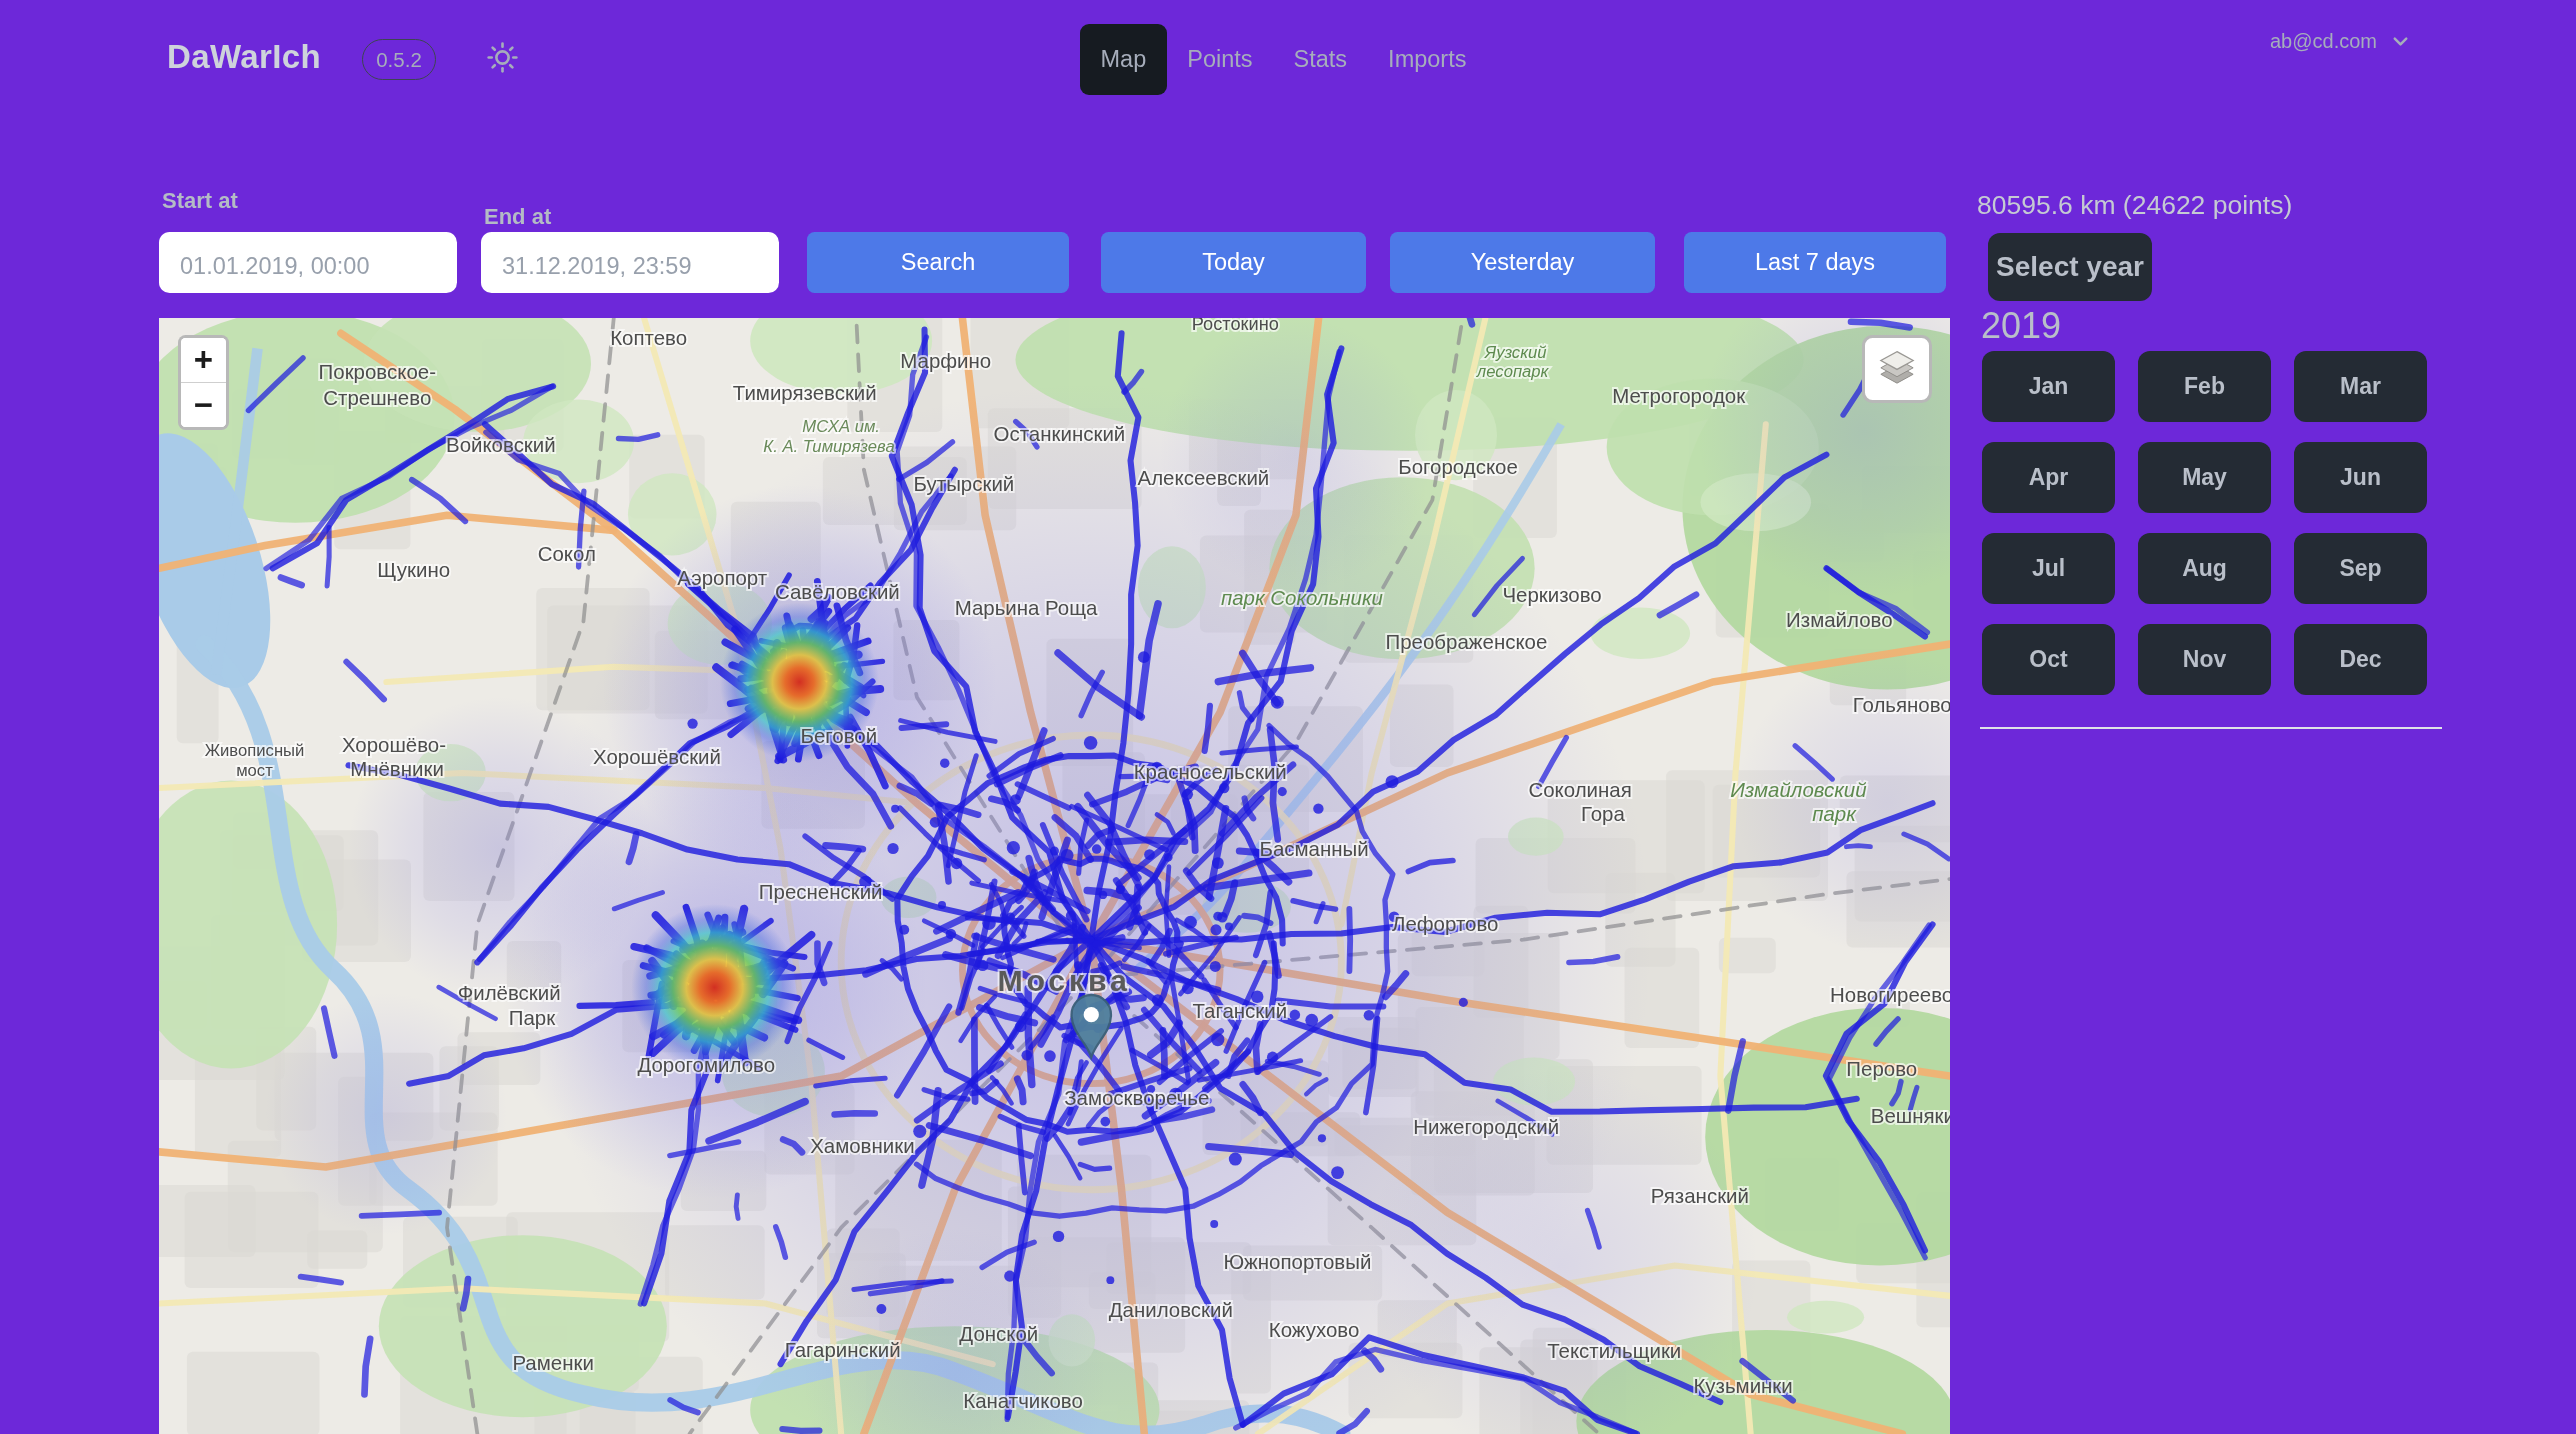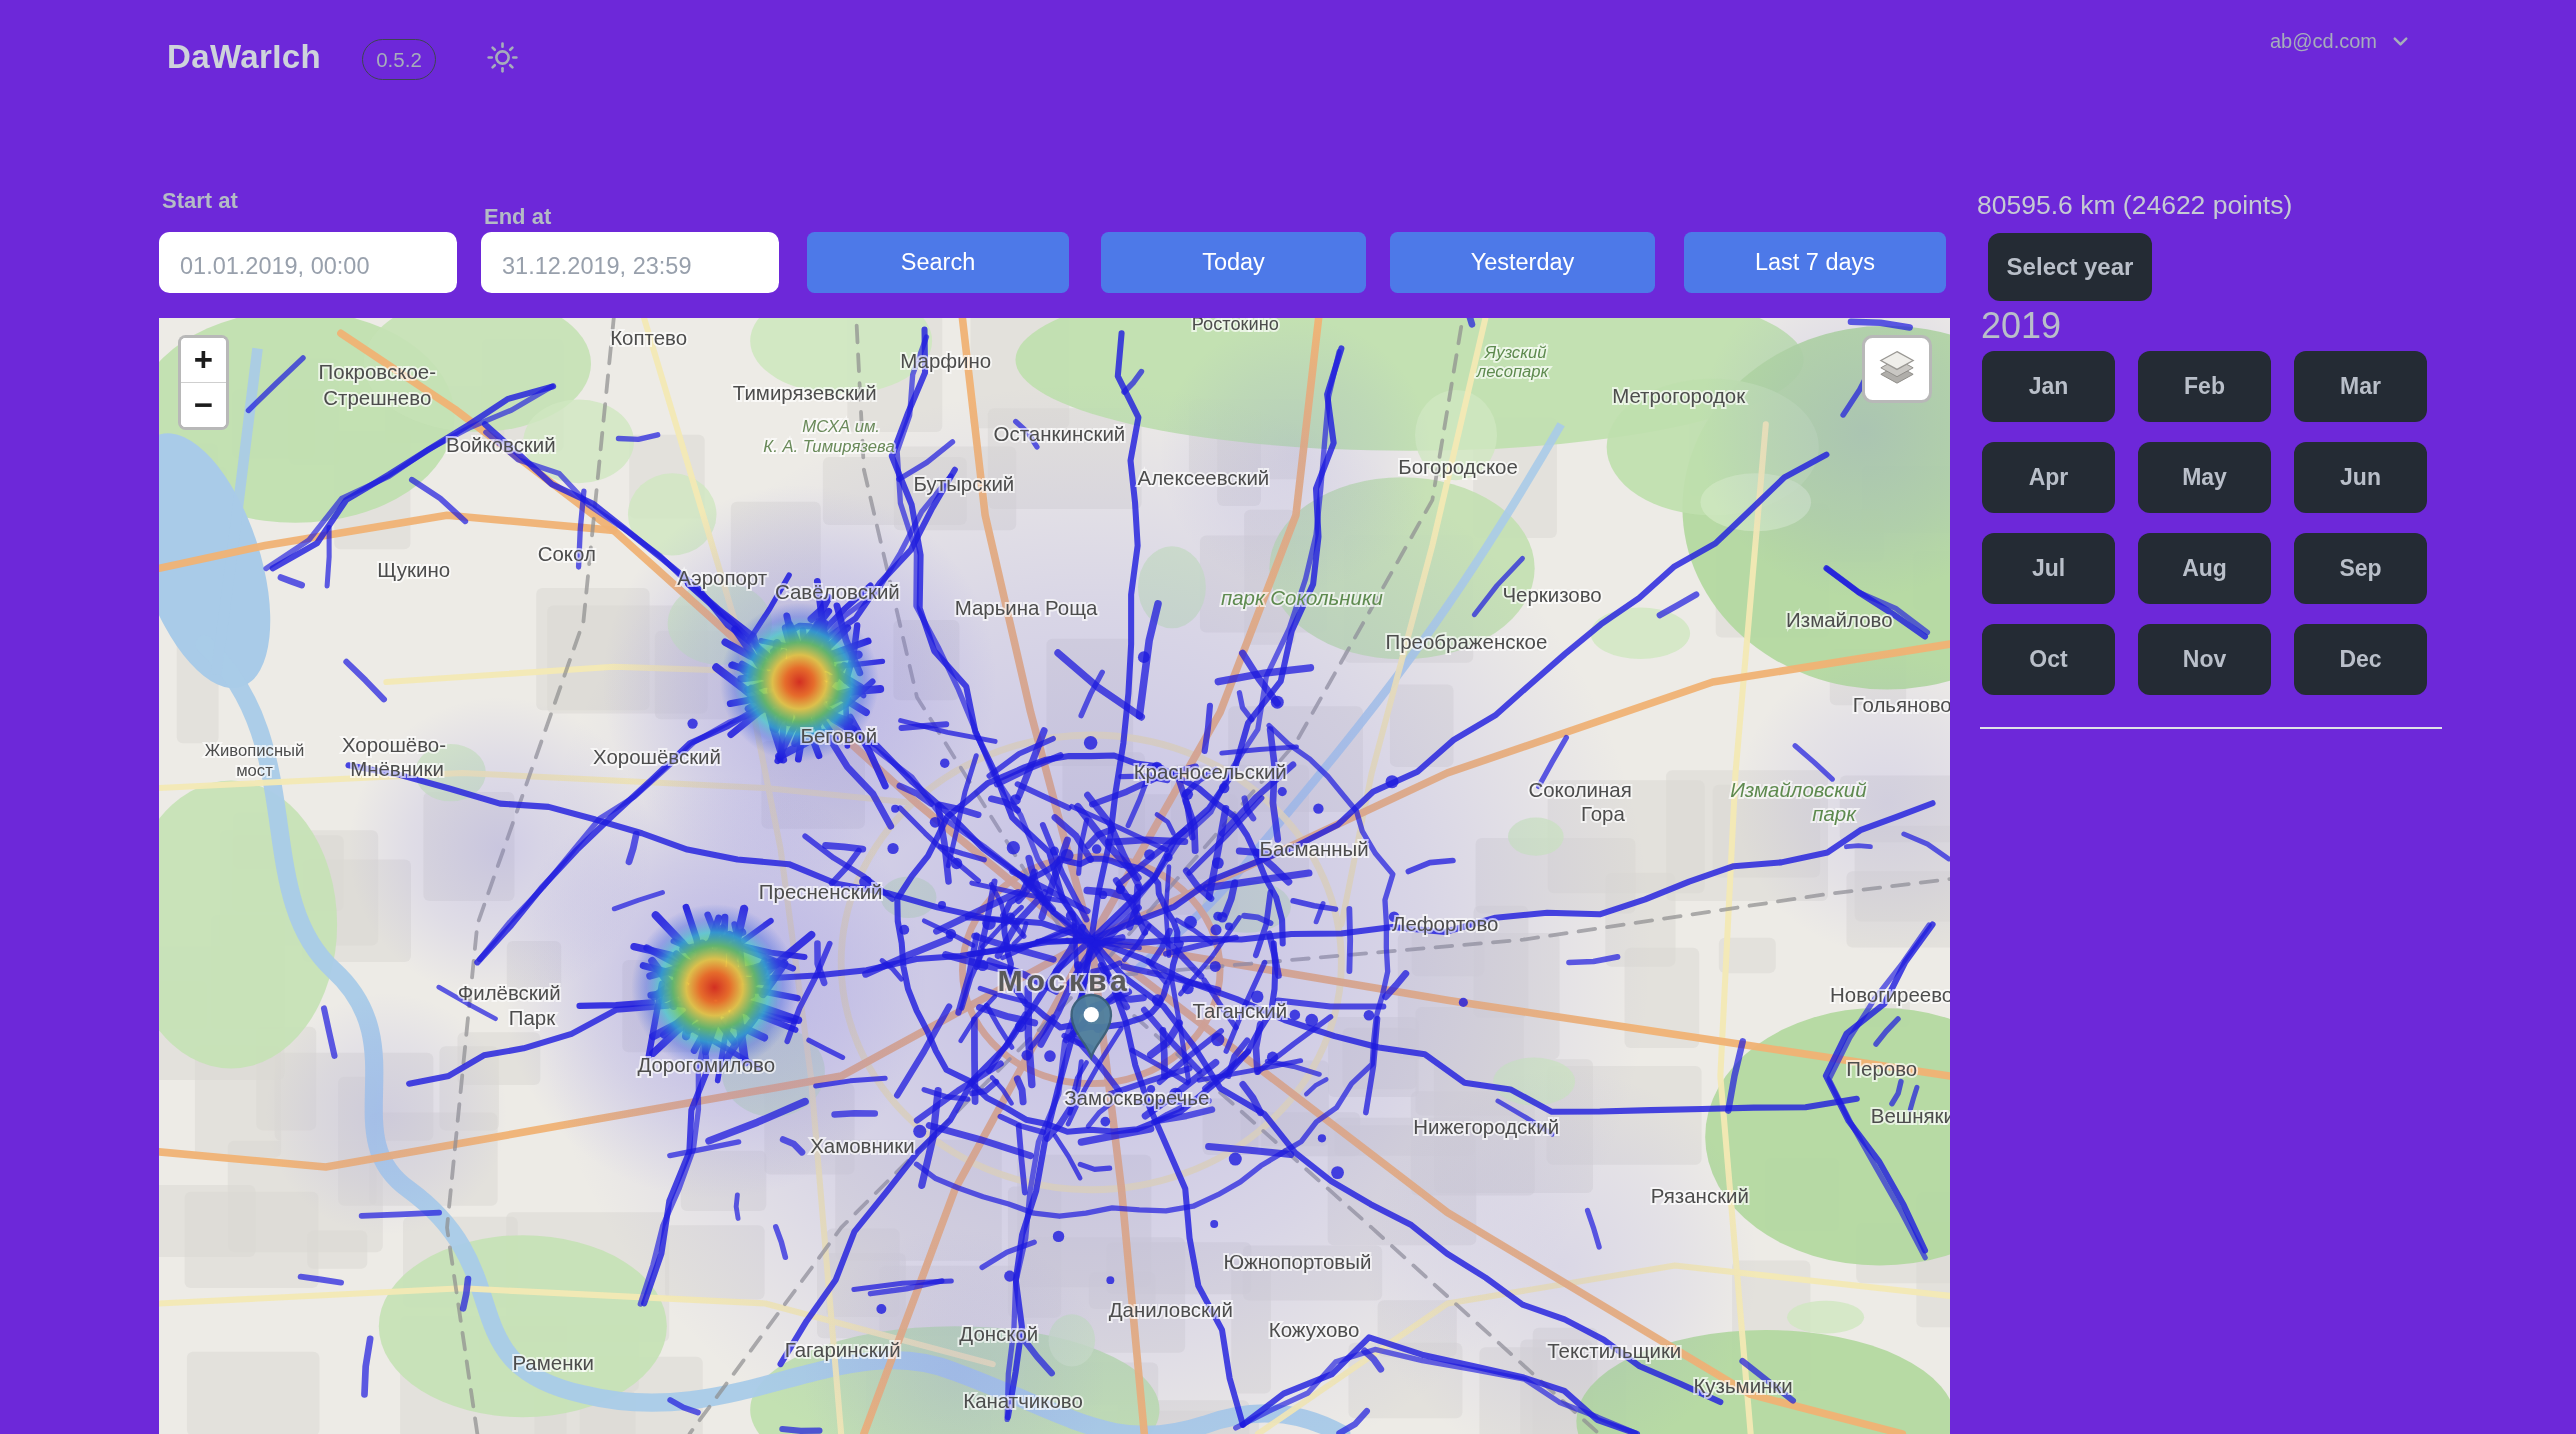--- a/index.html
+++ b/index.html
@@ -36,21 +36,21 @@
   .zbtn{width:45px;height:44px;display:flex;align-items:center;justify-content:center;font-size:33px;font-weight:700;
        color:#1c1c1c;background:#fff;cursor:pointer;line-height:1;}
   .zbtn + .zbtn{border-top:1.5px solid #cfcfcf;}
   .layers-ctl{position:absolute;right:18px;top:16.7px;width:70px;height:68px;background:#fff;border:3px solid rgba(0,0,0,.28);
        border-radius:10.6px;display:flex;align-items:center;justify-content:center;z-index:5;box-sizing:border-box;cursor:pointer;}
   svg text{font-family:"Liberation Sans",sans-serif;}
 
   
   .stats-line{position:absolute;left:1977px;top:190px;font-size:26.5px;color:#c5cad3;}
   .select-year{position:absolute;left:1988px;top:233px;width:164px;height:68px;background:#242b34;border:none;
-       border-radius:12px;color:#b9bfc9;font-size:24px;font-weight:700;cursor:pointer;font-family:"Liberation Sans",sans-serif;}
+       border-radius:12px;color:#b9bfc9;font-size:28px;font-weight:700;cursor:pointer;font-family:"Liberation Sans",sans-serif;}
   .year-title{position:absolute;left:1981px;top:305px;font-size:36px;font-weight:500;color:#b9bfc9;}
   .months{position:absolute;left:1982px;top:351px;display:grid;grid-template-columns:repeat(3,133px);gap:20px 23px;}
   .month-btn{height:71px;background:#242b34;border:none;border-radius:12px;color:#b9bfc9;font-size:23px;font-weight:700;
        display:flex;align-items:center;justify-content:center;cursor:pointer;font-family:"Liberation Sans",sans-serif;}
   .side-hr{position:absolute;left:1980px;top:727px;width:462px;height:1.5px;background:#dfe2e7;}
 </style>
 </head>
 <body>
 
 <div class="app">
@@ -66,20 +66,26 @@
         <line x1="2.5" y1="12" x2="4.6" y2="12"></line>
           <line x1="19.4" y1="12" x2="21.5" y2="12"></line>
         <line x1="5.2" y1="5.2" x2="6.7" y2="6.7"></line>
           <line x1="17.3" y1="17.3" x2="18.8" y2="18.8"></line>
         <line x1="5.2" y1="18.8" x2="6.7" y2="17.3"></line>
           <line x1="17.3" y1="6.7" x2="18.8" y2="5.2"></line>
       </svg>
     </span>
   </div>
 
+  <div class="tabs">
+    <div class="tab active">Map</div>
+    <div class="tab">Points</div>
+    <div class="tab">Stats</div>
+    <div class="tab">Imports</div>
+  </div>
 
   <div class="user-menu">
     <span>ab@cd.com</span>
     <span>
       <svg width="23" height="23" viewBox="0 0 24 24" fill="none" stroke="#a6adbb" stroke-width="2.6" stroke-linecap="round" stroke-linejoin="round">
         <polyline points="6,9 12,15 18,9"></polyline>
       </svg>
     </span>
   </div>
 

